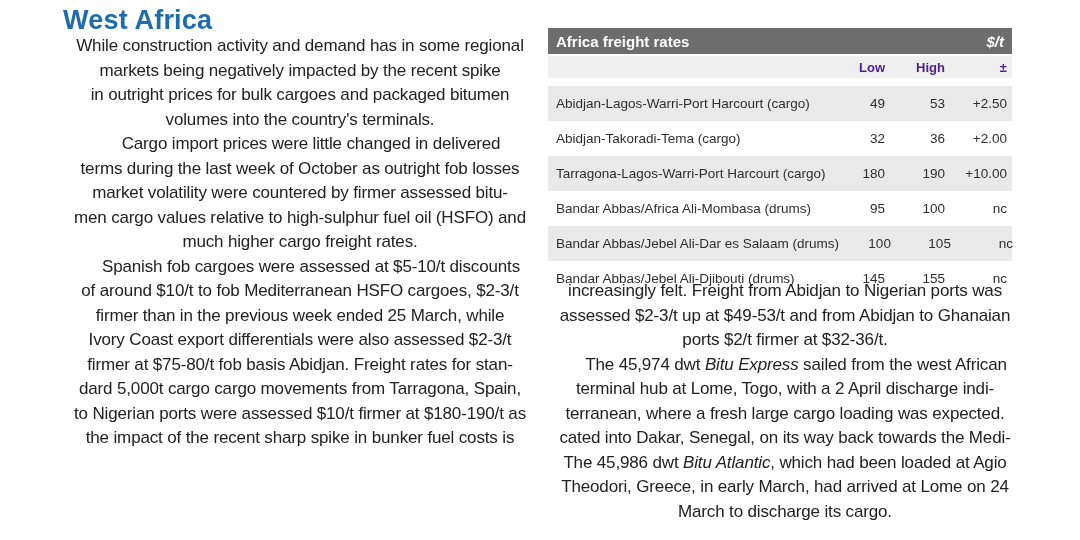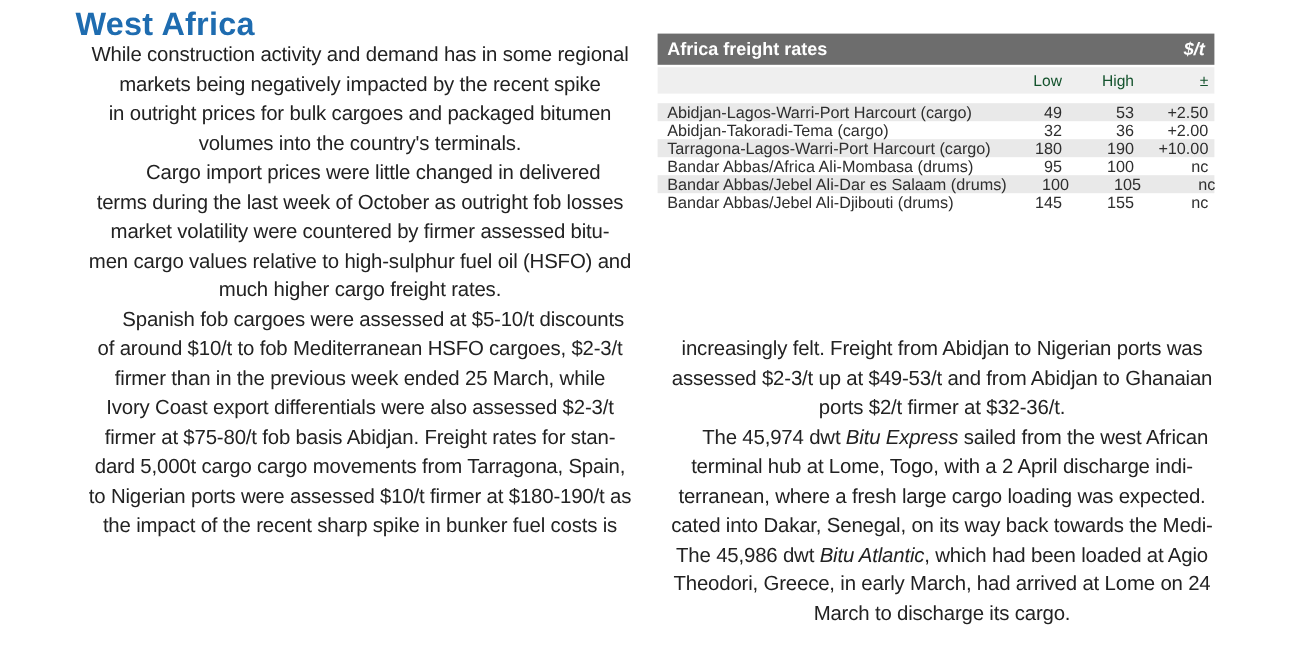--- a/index.html
+++ b/index.html
@@ -43,24 +43,24 @@
   .t-header .unit { font-style: italic; }
   .t-grid {
     display: grid;
     grid-template-columns: 1fr 52px 60px 62px;
     align-items: center;
     padding: 0 5px 0 8px; box-sizing: border-box;
   }
   .t-subheader {
     margin-top: 2px; height: 22px;
     background: var(--subheader-bg, #efefef);
-    font-size: 13px; font-weight: normal; color: #14532d;
+    font-size: 13px; font-weight: bold; color: #4c1d95;
   }
   .t-rows { margin-top: 8px; }
-  .t-row { height: 15px; font-size: 13.5px; color: #2e2e2e; }
+  .t-row { height: 35px; font-size: 13.5px; color: #2e2e2e; }
   .t-row.alt { background: var(--row-alt-bg, #e9e9e9); }
   .cell-route { text-align: left; white-space: nowrap; }
   .cell-num { text-align: right; white-space: nowrap; }
 </style>
 </head>
 <body>
 
 <div class="page">
 
   <div class="section-heading">West Africa</div>

